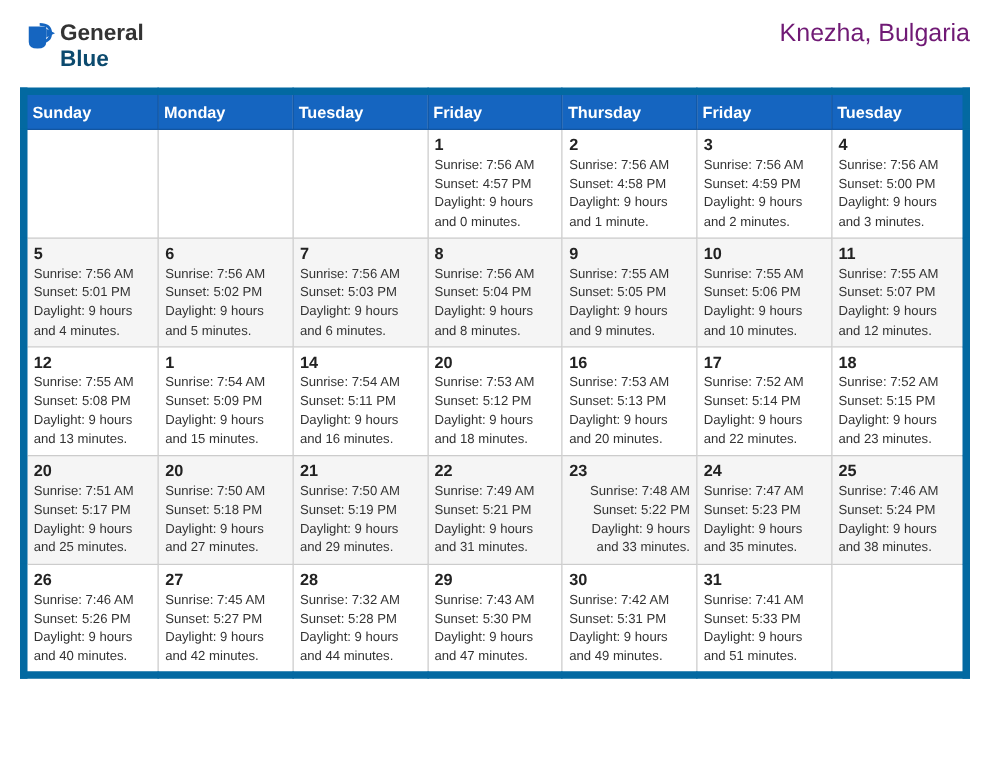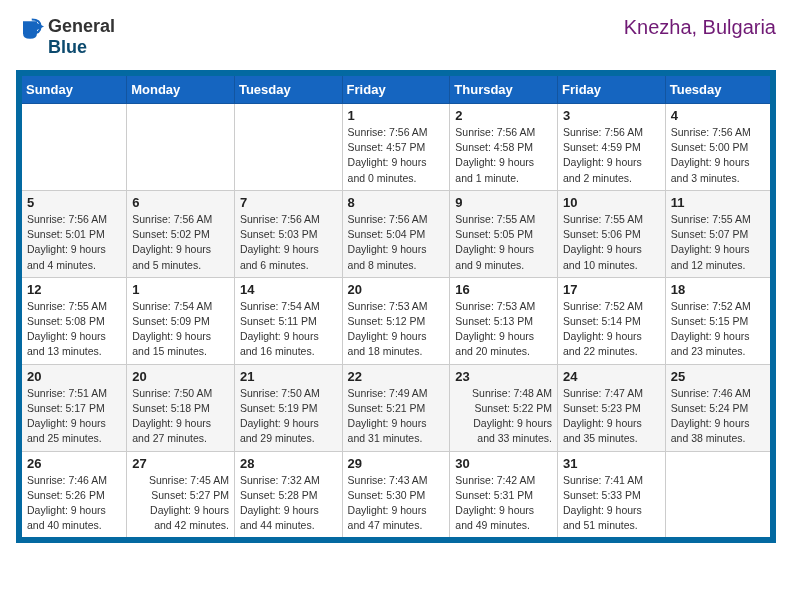--- a/index.html
+++ b/index.html
@@ -313,21 +313,21 @@
       <tr>
         <td>
           <span class="day-number">26</span>
           <div class="day-info" style="white-space: pre-line;">Sunrise: 7:46 AM
 Sunset: 5:26 PM
 Daylight: 9 hours
 and 40 minutes.</div>
         </td>
         <td>
           <span class="day-number">27</span>
-          <div class="day-info" style="white-space: pre-line; text-align: right;">Sunrise: 7:45 AM
+          <div class="day-info" style="white-space: pre-line;">Sunrise: 7:45 AM
 Sunset: 5:27 PM
 Daylight: 9 hours
 and 42 minutes.</div>
         </td>
         <td>
           <span class="day-number">28</span>
           <div class="day-info" style="white-space: pre-line;">Sunrise: 7:32 AM
 Sunset: 5:28 PM
 Daylight: 9 hours
 and 44 minutes.</div>

